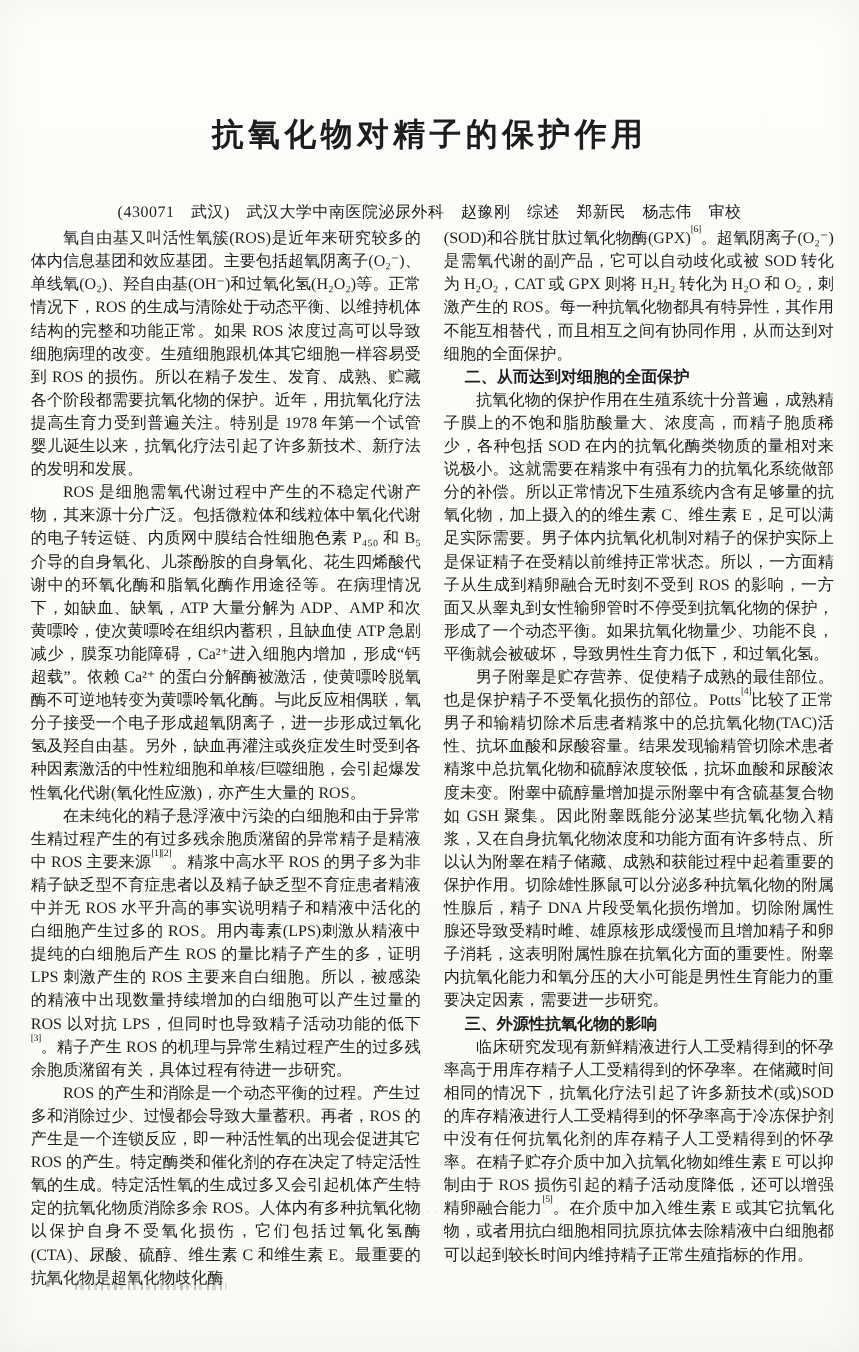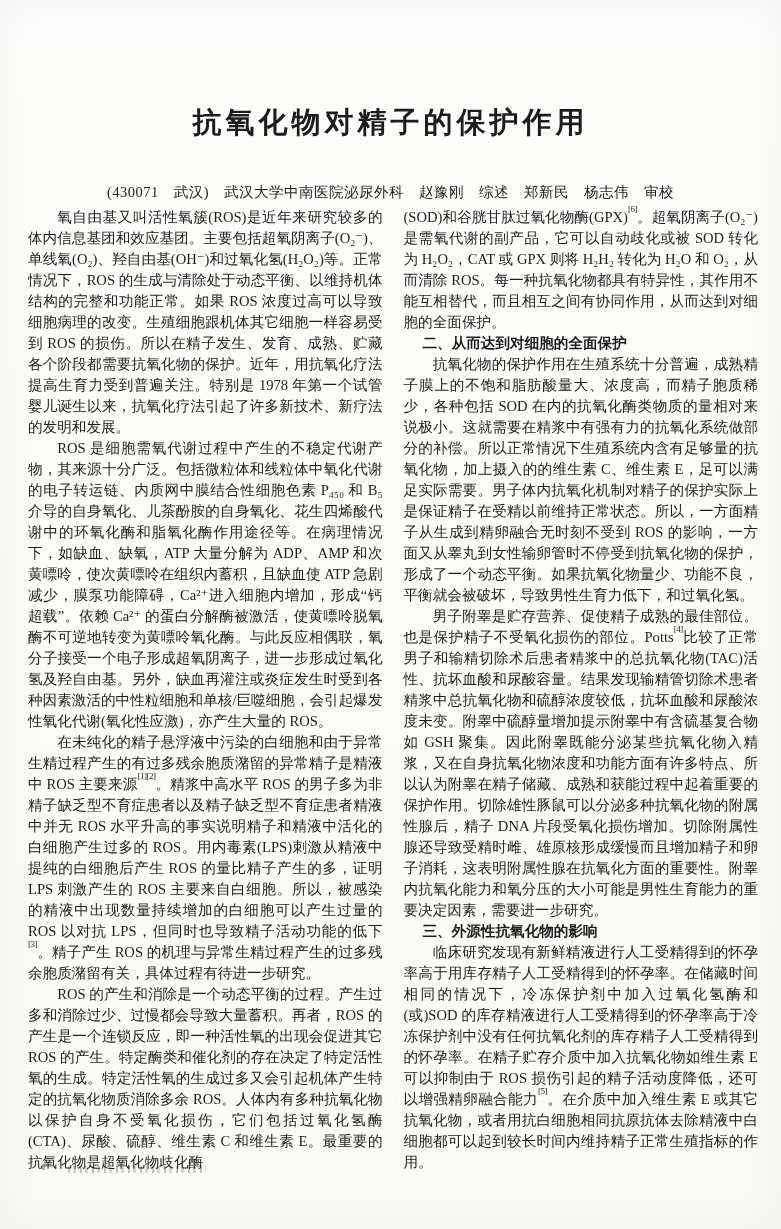--- a/index.html
+++ b/index.html
@@ -78,26 +78,26 @@
   <div class="byline">(430071　武汉)　武汉大学中南医院泌尿外科　赵豫刚　综述　郑新民　杨志伟　审校</div>
 
   <div class="columns">
     <div class="col" id="col-left">
         <p class="para"><span>氧自由基又叫活性氧簇(ROS)是近年来研究较多的体内信息基团和效应基团。主要包括超氧阴离子(O₂⁻)、单线氧(O₂)、羟自由基(OH⁻)和过氧化氢(H₂O₂)等。正常情况下，ROS 的生成与清除处于动态平衡、以维持机体结构的完整和功能正常。如果 ROS 浓度过高可以导致细胞病理的改变。生殖细胞跟机体其它细胞一样容易受到 ROS 的损伤。所以在精子发生、发育、成熟、贮藏各个阶段都需要抗氧化物的保护。近年，用抗氧化疗法提高生育力受到普遍关注。特别是 1978 年第一个试管婴儿诞生以来，抗氧化疗法引起了许多新技术、新疗法的发明和发展。</span></p>
         <p class="para"><span>ROS 是细胞需氧代谢过程中产生的不稳定代谢产物，其来源十分广泛。包括微粒体和线粒体中氧化代谢的电子转运链、内质网中膜结合性细胞色素 P₄₅₀ 和 B₅ 介导的自身氧化、儿茶酚胺的自身氧化、花生四烯酸代谢中的环氧化酶和脂氧化酶作用途径等。在病理情况下，如缺血、缺氧，ATP 大量分解为 ADP、AMP 和次黄嘌呤，使次黄嘌呤在组织内蓄积，且缺血使 ATP 急剧减少，膜泵功能障碍，Ca²⁺进入细胞内增加，形成“钙超载”。依赖 Ca²⁺ 的蛋白分解酶被激活，使黄嘌呤脱氧酶不可逆地转变为黄嘌呤氧化酶。与此反应相偶联，氧分子接受一个电子形成超氧阴离子，进一步形成过氧化氢及羟自由基。另外，缺血再灌注或炎症发生时受到各种因素激活的中性粒细胞和单核/巨噬细胞，会引起爆发性氧化代谢(氧化性应激)，亦产生大量的 ROS。</span></p>
         <p class="para"><span>在未纯化的精子悬浮液中污染的白细胞和由于异常生精过程产生的有过多残余胞质潴留的异常精子是精液中 ROS 主要来源</span><sup>[1][2]</sup><span>。精浆中高水平 ROS 的男子多为非精子缺乏型不育症患者以及精子缺乏型不育症患者精液中并无 ROS 水平升高的事实说明精子和精液中活化的白细胞产生过多的 ROS。用内毒素(LPS)刺激从精液中提纯的白细胞后产生 ROS 的量比精子产生的多，证明 LPS 刺激产生的 ROS 主要来自白细胞。所以，被感染的精液中出现数量持续增加的白细胞可以产生过量的 ROS 以对抗 LPS，但同时也导致精子活动功能的低下</span><sup>[3]</sup><span>。精子产生 ROS 的机理与异常生精过程产生的过多残余胞质潴留有关，具体过程有待进一步研究。</span></p>
         <p class="para"><span>ROS 的产生和消除是一个动态平衡的过程。产生过多和消除过少、过慢都会导致大量蓄积。再者，ROS 的产生是一个连锁反应，即一种活性氧的出现会促进其它 ROS 的产生。特定酶类和催化剂的存在决定了特定活性氧的生成。特定活性氧的生成过多又会引起机体产生特定的抗氧化物质消除多余 ROS。人体内有多种抗氧化物以保护自身不受氧化损伤，它们包括过氧化氢酶(CTA)、尿酸、硫醇、维生素 C 和维生素 E。最重要的抗氧化物是超氧化物歧化酶</span></p>
       </div>
     <div class="col" id="col-right">
-        <p class="para noindent"><span>(SOD)和谷胱甘肽过氧化物酶(GPX)</span><sup>[6]</sup><span>。超氧阴离子(O₂⁻)是需氧代谢的副产品，它可以自动歧化或被 SOD 转化为 H₂O₂，CAT 或 GPX 则将 H₂H₂ 转化为 H₂O 和 O₂，从而清除 ROS。每一种抗氧化物都具有特异性，其作用不能互相替代，而且相互之间有协同作用，从而达到对细胞的全面保护。</span></p>
+        <p class="para noindent"><span>(SOD)和谷胱甘肽过氧化物酶(GPX)</span><sup>[6]</sup><span>。超氧阴离子(O₂⁻)是需氧代谢的副产品，它可以自动歧化或被 SOD 转化为 H₂O₂，CAT 或 GPX 则将 H₂H₂ 转化为 H₂O 和 O₂，刺激产生的 ROS。每一种抗氧化物都具有特异性，其作用不能互相替代，而且相互之间有协同作用，从而达到对细胞的全面保护。</span></p>
         <p class="sec-heading"><span>二、从而达到对细胞的全面保护</span></p>
         <p class="para"><span>抗氧化物的保护作用在生殖系统十分普遍，成熟精子膜上的不饱和脂肪酸量大、浓度高，而精子胞质稀少，各种包括 SOD 在内的抗氧化酶类物质的量相对来说极小。这就需要在精浆中有强有力的抗氧化系统做部分的补偿。所以正常情况下生殖系统内含有足够量的抗氧化物，加上摄入的的维生素 C、维生素 E，足可以满足实际需要。男子体内抗氧化机制对精子的保护实际上是保证精子在受精以前维持正常状态。所以，一方面精子从生成到精卵融合无时刻不受到 ROS 的影响，一方面又从睾丸到女性输卵管时不停受到抗氧化物的保护，形成了一个动态平衡。如果抗氧化物量少、功能不良，平衡就会被破坏，导致男性生育力低下，和过氧化氢。</span></p>
         <p class="para"><span>男子附睾是贮存营养、促使精子成熟的最佳部位。也是保护精子不受氧化损伤的部位。Potts</span><sup>[4]</sup><span>比较了正常男子和输精切除术后患者精浆中的总抗氧化物(TAC)活性、抗坏血酸和尿酸容量。结果发现输精管切除术患者精浆中总抗氧化物和硫醇浓度较低，抗坏血酸和尿酸浓度未变。附睾中硫醇量增加提示附睾中有含硫基复合物如 GSH 聚集。因此附睾既能分泌某些抗氧化物入精浆，又在自身抗氧化物浓度和功能方面有许多特点、所以认为附睾在精子储藏、成熟和获能过程中起着重要的保护作用。切除雄性豚鼠可以分泌多种抗氧化物的附属性腺后，精子 DNA 片段受氧化损伤增加。切除附属性腺还导致受精时雌、雄原核形成缓慢而且增加精子和卵子消耗，这表明附属性腺在抗氧化方面的重要性。附睾内抗氧化能力和氧分压的大小可能是男性生育能力的重要决定因素，需要进一步研究。</span></p>
         <p class="sec-heading"><span>三、外源性抗氧化物的影响</span></p>
-        <p class="para"><span>临床研究发现有新鲜精液进行人工受精得到的怀孕率高于用库存精子人工受精得到的怀孕率。在储藏时间相同的情况下，冷冻保护剂中加入过氧化氢酶和(或)SOD 的库存精液进行人工受精得到的怀孕率高于冷冻保护剂中没有任何抗氧化剂的库存精子人工受精得到的怀孕率。在精子贮存介质中加入抗氧化物如维生素 E 可以抑制由于 ROS 损伤引起的精子活动度降低，还可以增强精卵融合能力</span><sup>[5]</sup><span>。在介质中加入维生素 E 或其它抗氧化物，或者用抗白细胞相同抗原抗体去除精液中白细胞都可以起到较长时间内维持精子正常生殖指标的作用。</span></p>
+        <p class="para"><span>临床研究发现有新鲜精液进行人工受精得到的怀孕率高于用库存精子人工受精得到的怀孕率。在储藏时间相同的情况下，抗氧化疗法引起了许多新技术(或)SOD 的库存精液进行人工受精得到的怀孕率高于冷冻保护剂中没有任何抗氧化剂的库存精子人工受精得到的怀孕率。在精子贮存介质中加入抗氧化物如维生素 E 可以抑制由于 ROS 损伤引起的精子活动度降低，还可以增强精卵融合能力</span><sup>[5]</sup><span>。在介质中加入维生素 E 或其它抗氧化物，或者用抗白细胞相同抗原抗体去除精液中白细胞都可以起到较长时间内维持精子正常生殖指标的作用。</span></p>
       </div>
   </div>
 
   <div class="noise-line"></div>
   <div class="smudge-dot"></div>
   <div class="smudge"></div>
 
 </div>
 
 </body></html>

